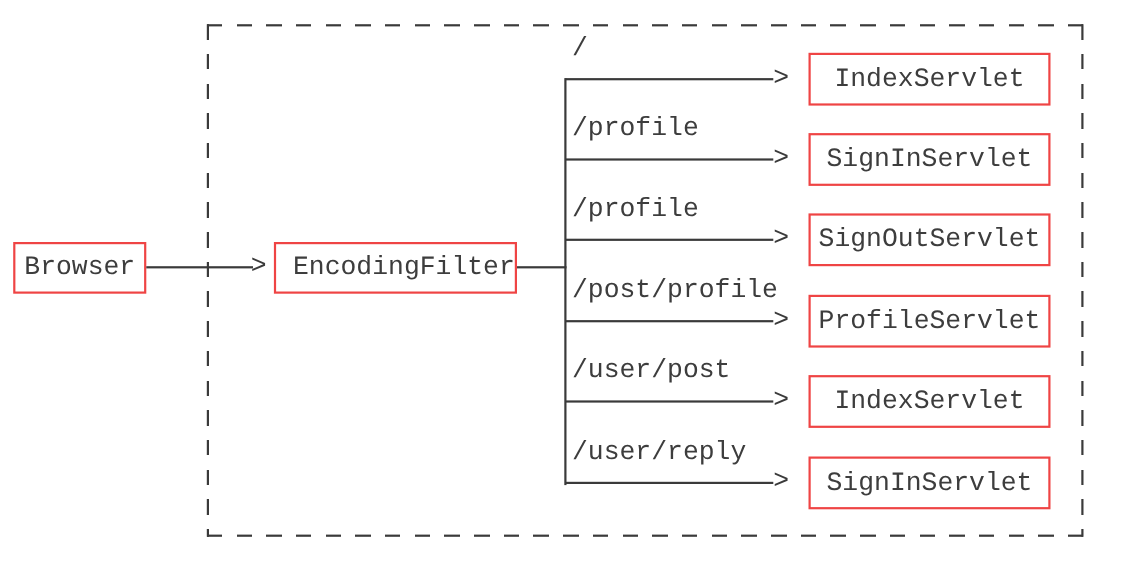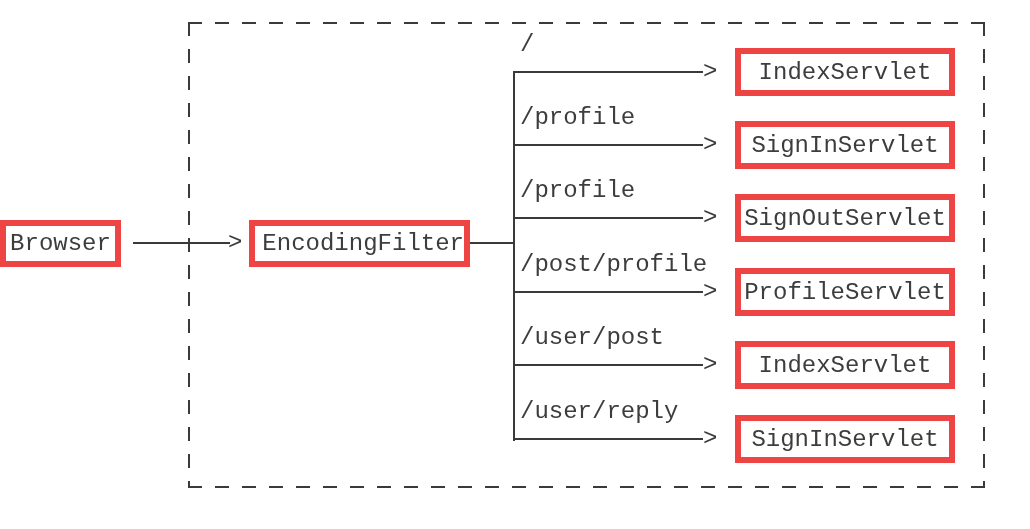--- a/index.html
+++ b/index.html
@@ -24,21 +24,21 @@
   }
   .dash-v {
     position: absolute;
     width: 2px;
     background: repeating-linear-gradient(180deg, #3a3a3a 0px, #3a3a3a 14px, transparent 14px, transparent 27px);
   }
   
   .node-box {
     position: absolute;
     box-sizing: border-box;
-    border: 6px solid #ef4444;
+    border: 2px solid #ef4444;
     background: #ffffff;
     display: flex;
     align-items: center;
     justify-content: center;
     font-size: 24px;
     letter-spacing: 0;
     white-space: nowrap;
   }
   
   .line-h {
@@ -88,21 +88,21 @@
 </head>
 <body>
 
 <div id="canvas">
 
   <div class="dash-h" style="left:188px; top:22px;  width:797px;"></div>
   <div class="dash-h" style="left:188px; top:486px; width:797px;"></div>
   <div class="dash-v" style="left:188px; top:22px;  height:466px;"></div>
   <div class="dash-v" style="left:983px; top:22px;  height:466px;"></div>
 
-  <div class="node-box" style="left:0; top:220px; width:121px; height:47px;">
+  <div class="node-box" style="left:12px; top:220px; width:121px; height:47px;">
     <span>Browser</span>
   </div>
 
   <div class="line-h" style="left:133px; top:242px; width:97px;"></div>
   <div class="arrowhead" style="left:228px; top:228px;">&gt;</div>
 
   <div class="node-box" style="left:249px; top:220px; width:221px; height:47px;justify-content:flex-end;">
     <span>EncodingFilter</span>
   </div>
 

